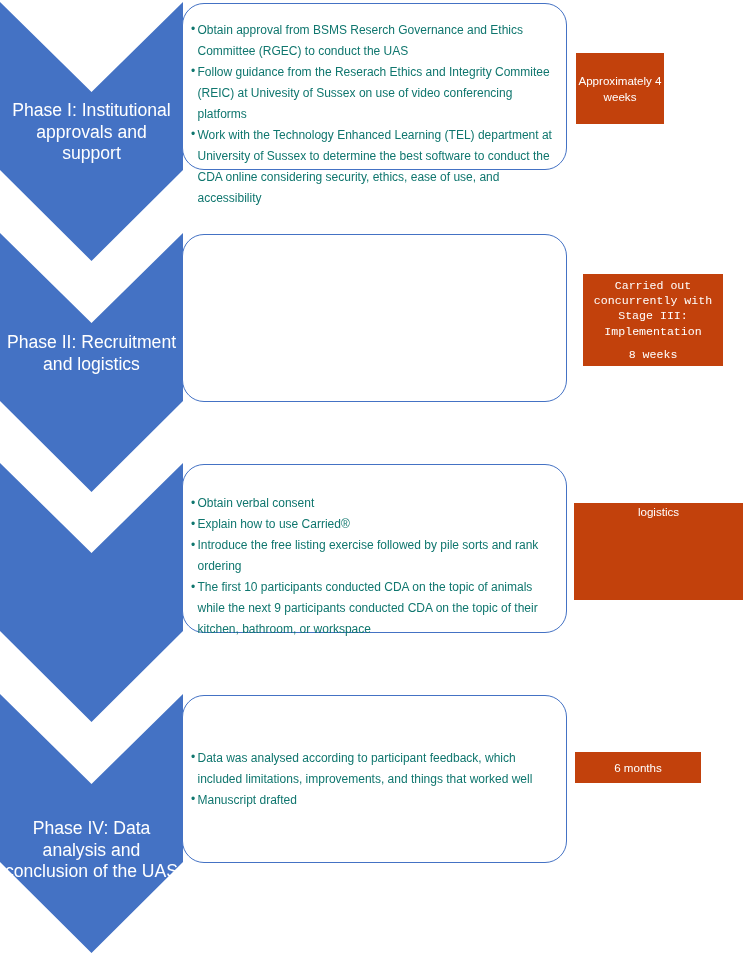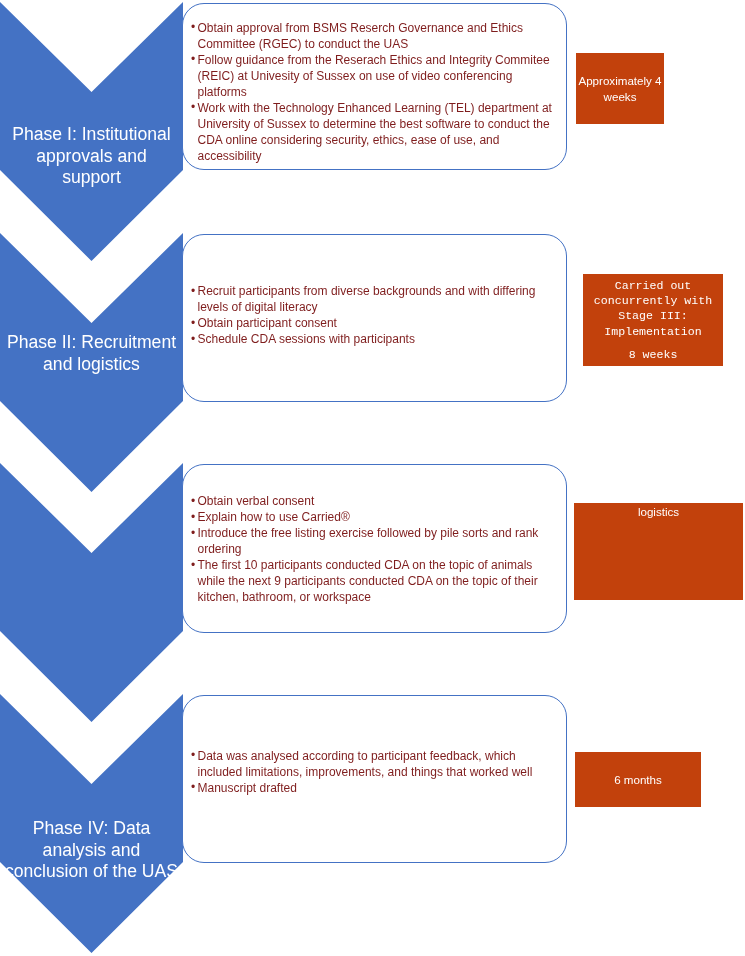--- a/index.html
+++ b/index.html
@@ -49,22 +49,22 @@
     background: #ffffff;
     border: 1.6px solid #4472C4;
     border-radius: 22px;
   }
   .bullets {
     position: absolute;
     margin: 0;
     padding: 0;
     list-style: none;
     font-size: 12px;
-    line-height: 16px;
-    color: #7f1d1d;
+    line-height: 21px;
+    color: #0f766e;
     letter-spacing: 0px;
   }
   .bullets li {
     position: relative;
     padding-left: 6.5px;
     margin: 0;
   }
   .bullets li::before {
     content: "\2022";
     position: absolute;
@@ -92,42 +92,37 @@
 </style>
 </head>
 <body>
 
 <div id="chart">
     <div class="chev" style="top: 2px; height: 259px;">
       <svg width="183" height="259" viewBox="0 0 183 259">
         <path d="M 0 0 L 91.5 90 L 183 0 L 183 168 L 91.5 259 L 0 168 Z" fill="#4472C4"></path>
       </svg>
     </div>
-    <div class="chev-label" style="top: 100px; margin-top: 24px;">Phase I: Institutional approvals and support</div>
+    <div class="chev-label" style="top: 100px;">Phase I: Institutional approvals and support</div>
     <div class="detail" style="left: 182px; top: 3px; width: 385px; height: 167px;"></div>
     <ul class="bullets" style="left: 191px; top: 19.5px; width: 364px;">
       <li>Obtain approval from BSMS Reserch Governance and Ethics Committee (RGEC) to conduct the UAS</li>
       <li>Follow guidance from the Reserach Ethics and Integrity Commitee (REIC) at Univesity of Sussex on use of video conferencing platforms</li>
       <li>Work with the Technology Enhanced Learning (TEL) department at University of Sussex to determine the best software to conduct the CDA online considering security, ethics, ease of use, and accessibility</li>
     </ul>
     <div class="timebox" style="left: 576px; top: 53px; width: 88px; height: 71px;">
       <span>Approximately 4 weeks</span>
     </div>
     <div class="chev" style="top: 232.5px; height: 259px;">
       <svg width="183" height="259" viewBox="0 0 183 259">
         <path d="M 0 0 L 91.5 90 L 183 0 L 183 168 L 91.5 259 L 0 168 Z" fill="#4472C4"></path>
       </svg>
     </div>
     <div class="chev-label" style="top: 332px;">Phase II: Recruitment and logistics</div>
     <div class="detail" style="left: 182px; top: 233.5px; width: 385px; height: 168.5px;"></div>
-    <ul class="bullets" style="left: 191px; top: 283px; width: 364px;">
-      <li>Recruit participants from diverse backgrounds and with differing levels of digital literacy</li>
-      <li>Obtain participant consent</li>
-      <li>Schedule CDA sessions with participants</li>
-    </ul>
     <div class="timebox" style="left: 583px; top: 274px; width: 140px; height: 92px; font-family: Liberation Mono, monospace;">
       <span>Carried out concurrently with Stage III: Implementation</span>
       <div class="tb-gap"></div>
       <span>8 weeks</span>
     </div>
     <div class="chev" style="top: 463px; height: 259px;">
       <svg width="183" height="259" viewBox="0 0 183 259">
         <path d="M 0 0 L 91.5 90 L 183 0 L 183 168 L 91.5 259 L 0 168 Z" fill="#4472C4"></path>
       </svg>
     </div>
@@ -147,16 +142,16 @@
       <svg width="183" height="259" viewBox="0 0 183 259">
         <path d="M 0 0 L 91.5 90 L 183 0 L 183 168 L 91.5 259 L 0 168 Z" fill="#4472C4"></path>
       </svg>
     </div>
     <div class="chev-label" style="top: 786px; margin-top: 32px;">Phase IV: Data analysis and conclusion of the UAS</div>
     <div class="detail" style="left: 182px; top: 694.5px; width: 385px; height: 168.5px;"></div>
     <ul class="bullets" style="left: 191px; top: 747.5px; width: 364px;">
       <li>Data was analysed according to participant feedback, which included limitations, improvements, and things that worked well</li>
       <li>Manuscript drafted</li>
     </ul>
-    <div class="timebox" style="left: 575px; top: 752px; width: 126px; height: 55px; justify-content: center;">
+    <div class="timebox" style="left: 575px; top: 752px; width: 126px; height: 31px; justify-content: center;">
       <span>6 months</span>
     </div>
   </div>
 
 </body></html>

